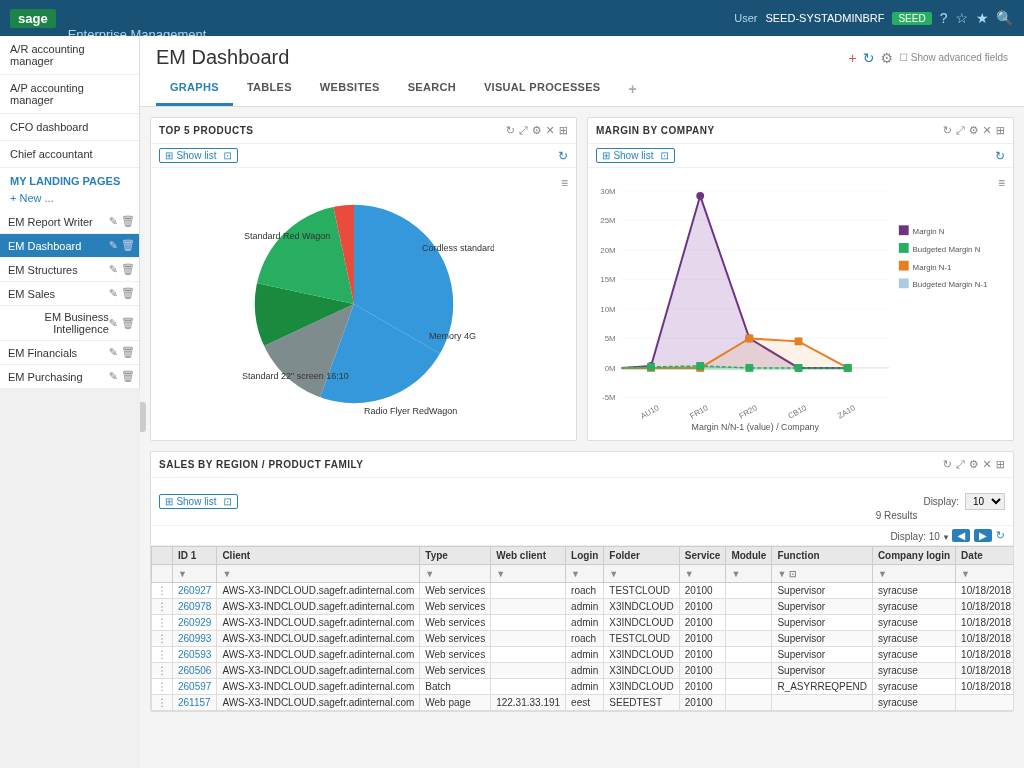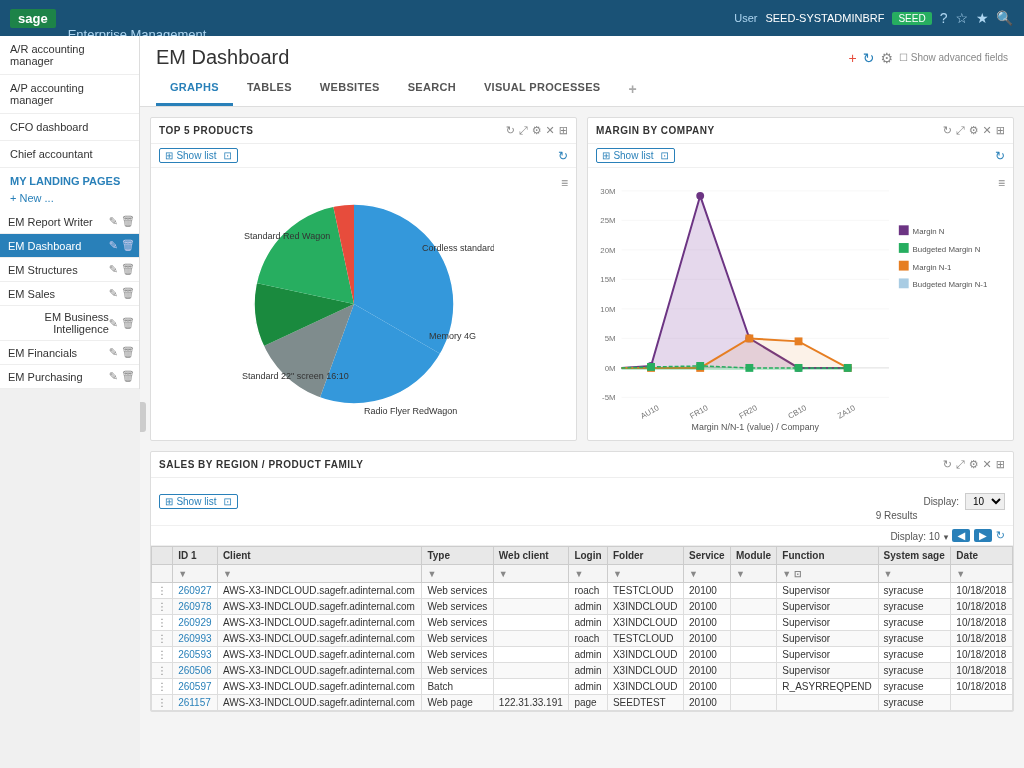--- a/index.html
+++ b/index.html
@@ -611,21 +611,21 @@
                 <th></th>
                 <th>ID 1</th>
                 <th>Client</th>
                 <th>Type</th>
                 <th>Web client</th>
                 <th>Login</th>
                 <th>Folder</th>
                 <th>Service</th>
                 <th>Module</th>
                 <th>Function</th>
-                <th>System sage</th>
+                <th>Company login</th>
                 <th>Date</th>
               </tr>
               <tr class="filter-row">
                 <th></th>
                 <th><span class="filter-icon">▼</span></th>
                 <th><span class="filter-icon">▼</span></th>
                 <th><span class="filter-icon">▼</span></th>
                 <th><span class="filter-icon">▼</span></th>
                 <th><span class="filter-icon">▼</span></th>
                 <th><span class="filter-icon">▼</span></th>
@@ -734,21 +734,21 @@
     <td>R_ASYRREQPEND</td>
     <td>syracuse</td>
     <td>10/18/2018</td>
   </tr>
                 <tr>
     <td><span class="hamburger-icon">⋮</span></td>
     <td><a href="#">261157</a></td>
     <td>AWS-X3-INDCLOUD.sagefr.adinternal.com</td>
     <td>Web page</td>
     <td>122.31.33.191</td>
-    <td>page</td>
+    <td>eest</td>
     <td>SEEDTEST</td>
     <td>20100</td>
     <td></td>
     <td></td>
     <td>syracuse</td>
     <td></td>
   </tr>
               </tbody>
           </table>
         </div>

